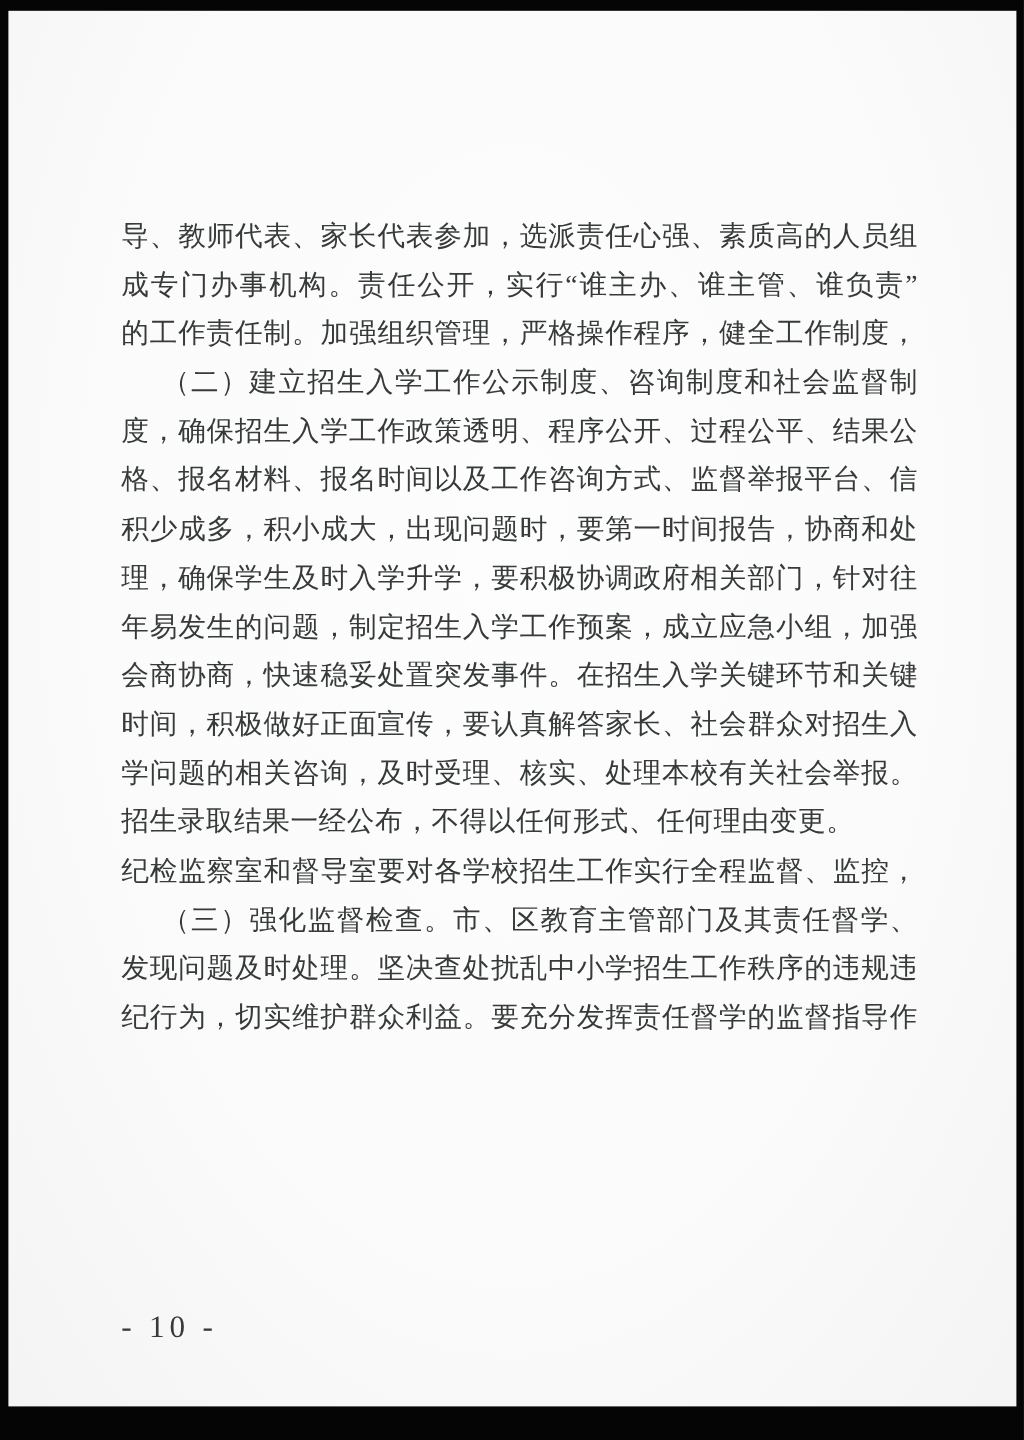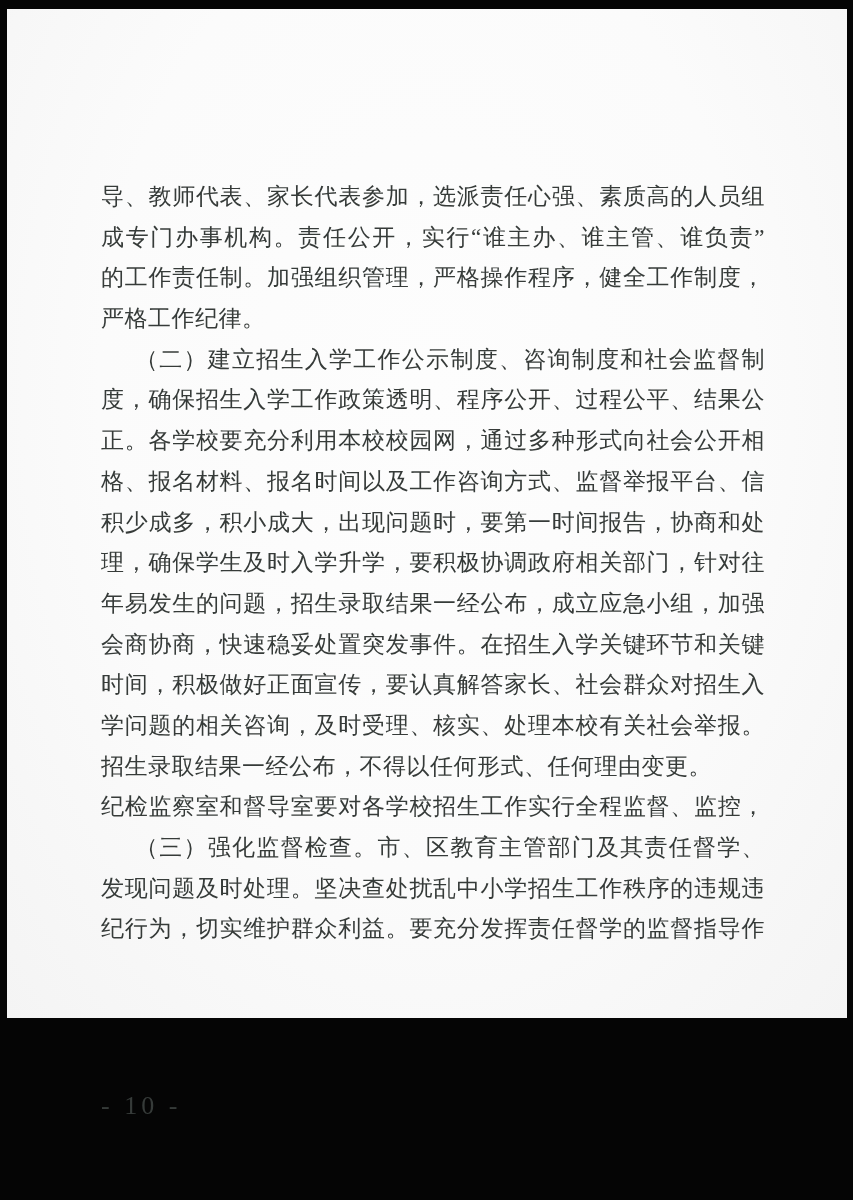--- a/index.html
+++ b/index.html
@@ -9,21 +9,21 @@
     height: 1200px;
     background: #050505;
     overflow: hidden;
     font-family: "Liberation Serif", "DejaVu Serif", serif;
   }
   .page {
     position: absolute;
     left: 7px;
     top: 9px;
     width: 840px;
-    height: 1009px;
+    height: 1163px;
     background: radial-gradient(ellipse at 50% 38%, #fdfdfd 0%, #fbfbfb 55%, #f4f4f4 100%);
   }
   .text-block {
     position: absolute;
     left: 94px;
     top: 168px;
     width: 664px;
     color: #363b39;
     font-size: 23px;
     line-height: 40.7px;
@@ -53,28 +53,26 @@
 </style>
 </head>
 <body>
 
 <div class="scan">
   <div class="page">
     <div class="text-block">
       <div class="line">导、教师代表、家长代表参加，选派责任心强、素质高的人员组</div>
       <div class="line">成专门办事机构。责任公开，实行“谁主办、谁主管、谁负责”</div>
       <div class="line">的工作责任制。加强组织管理，严格操作程序，健全工作制度，</div>
-      <div class="line para-end">严格工作纪律。</div>
       <div class="line indent">（二）建立招生入学工作公示制度、咨询制度和社会监督制</div>
       <div class="line">度，确保招生入学工作政策透明、程序公开、过程公平、结果公</div>
-      <div class="line">正。各学校要充分利用本校校园网，通过多种形式向社会公开相</div>
       <div class="line">格、报名材料、报名时间以及工作咨询方式、监督举报平台、信</div>
       <div class="line">积少成多，积小成大，出现问题时，要第一时间报告，协商和处</div>
       <div class="line">理，确保学生及时入学升学，要积极协调政府相关部门，针对往</div>
-      <div class="line">年易发生的问题，招生录取结果一经公布，成立应急小组，加强</div>
+      <div class="line">年易发生的问题，制定招生入学工作预案，成立应急小组，加强</div>
       <div class="line">会商协商，快速稳妥处置突发事件。在招生入学关键环节和关键</div>
       <div class="line">时间，积极做好正面宣传，要认真解答家长、社会群众对招生入</div>
       <div class="line">学问题的相关咨询，及时受理、核实、处理本校有关社会举报。</div>
       <div class="line para-end">招生录取结果一经公布，不得以任何形式、任何理由变更。</div>
       <div class="line">纪检监察室和督导室要对各学校招生工作实行全程监督、监控，</div>
       <div class="line indent">（三）强化监督检查。市、区教育主管部门及其责任督学、</div>
       <div class="line">发现问题及时处理。坚决查处扰乱中小学招生工作秩序的违规违</div>
       <div class="line">纪行为，切实维护群众利益。要充分发挥责任督学的监督指导作</div>
     </div>
     <div class="page-number">- 10 -</div>

